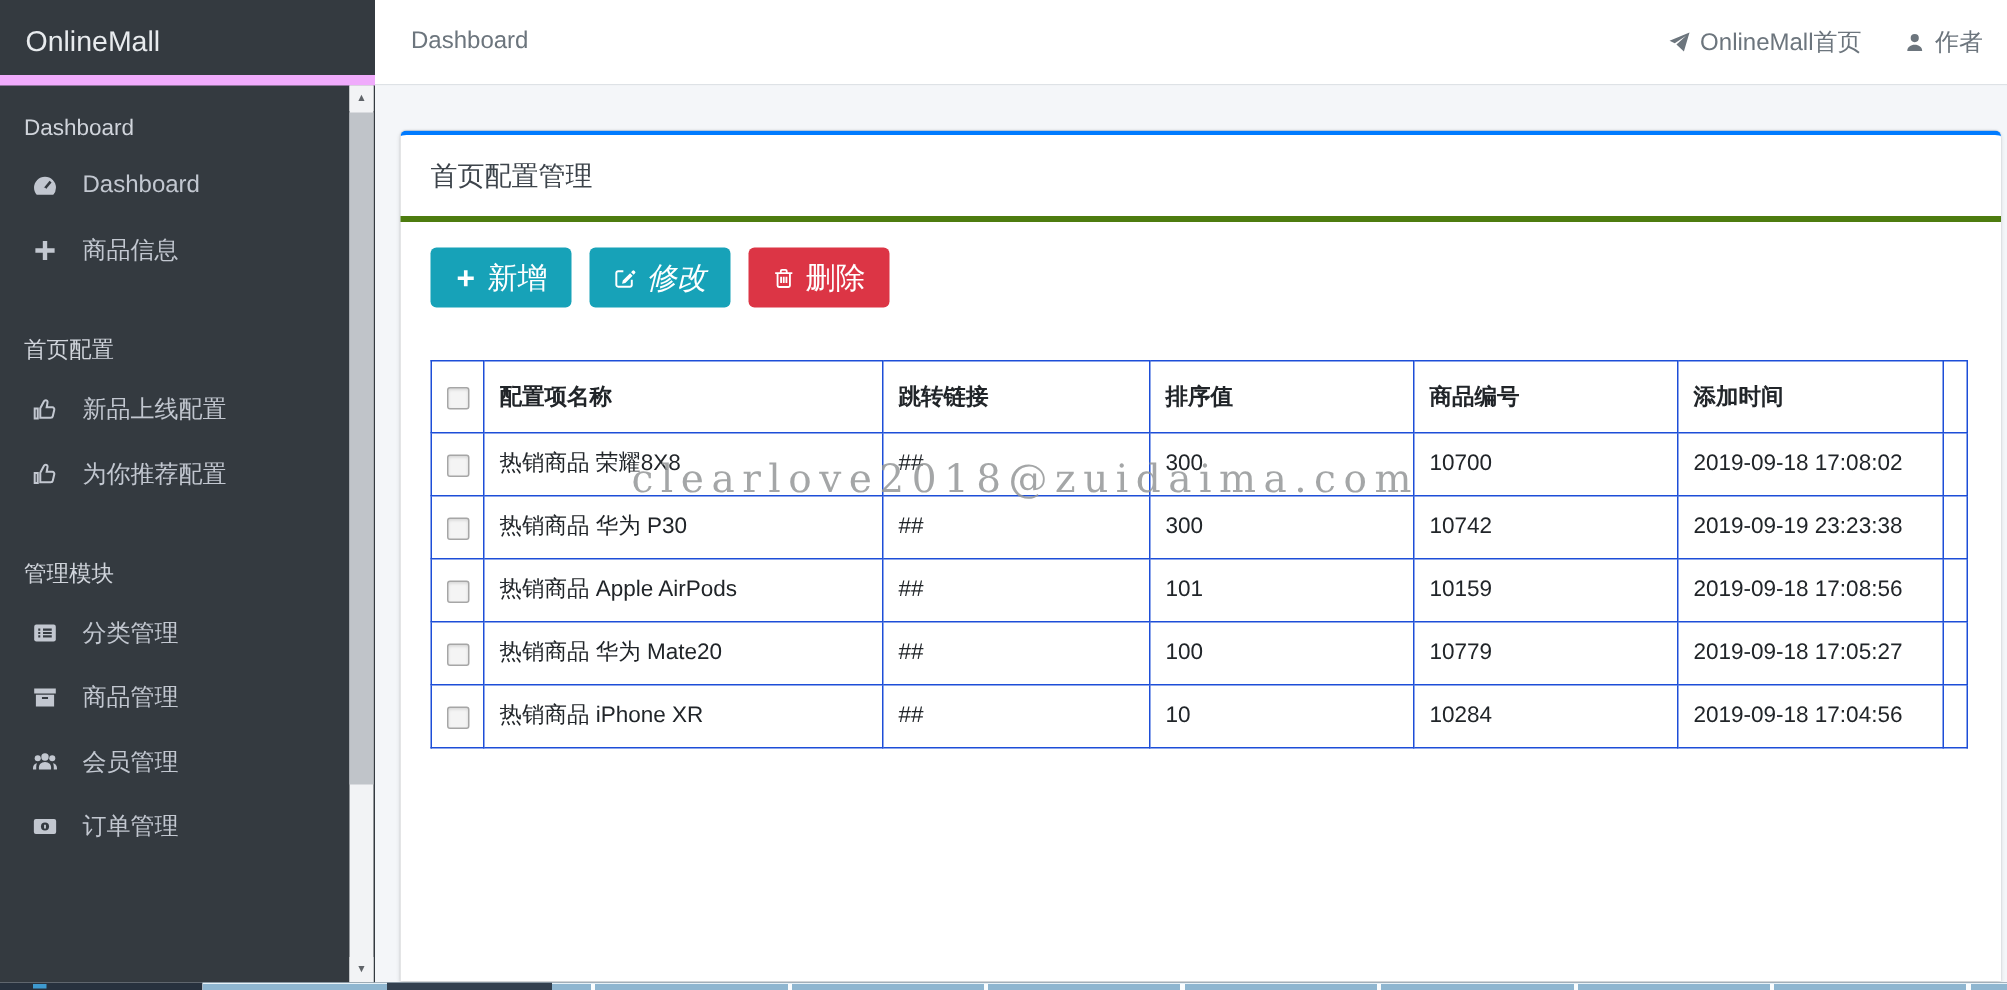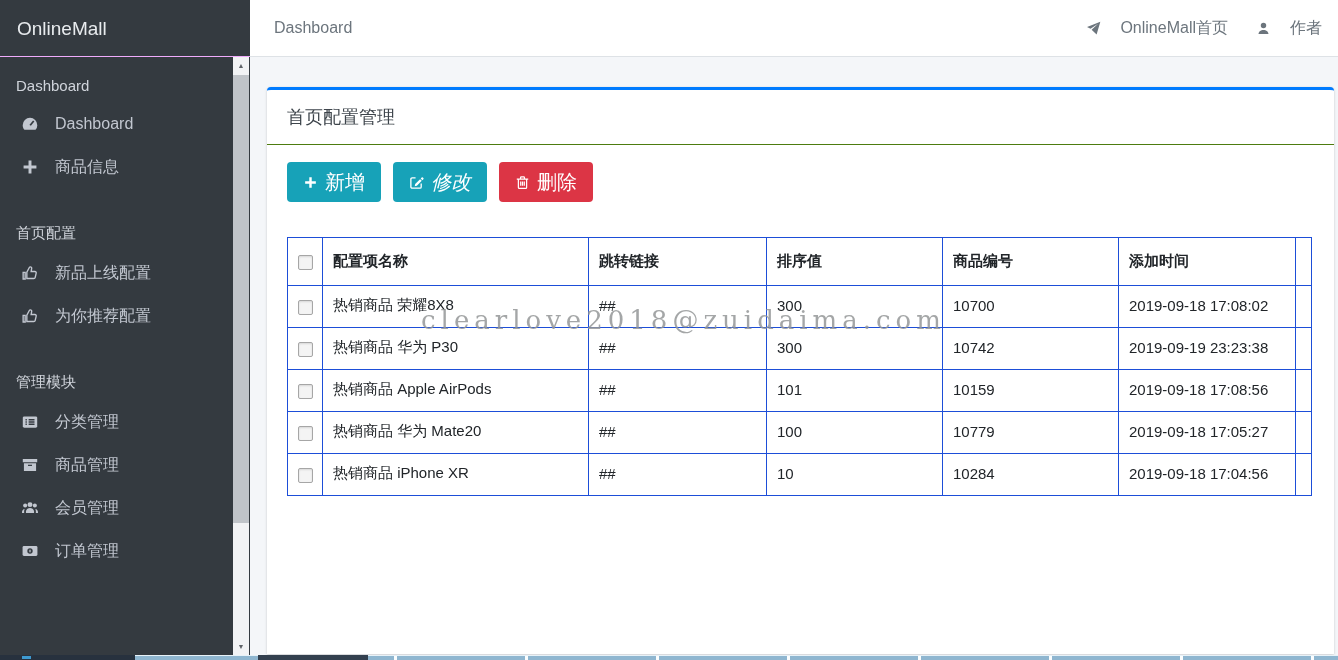--- a/index.html
+++ b/index.html
@@ -3,49 +3,49 @@
 <meta charset="utf-8">
 <style>
   html,body{margin:0;padding:0}
   body{
     width:1338px;height:660px;overflow:hidden;position:relative;
     font-family:"Liberation Sans","DejaVu Sans",sans-serif;background:#fff;
   }
   
   .sidebar{position:absolute;left:0;top:0;width:250px;height:655px;background:#343a40;--cut:#343a40;}
   .brand{height:57px;line-height:57px;padding-left:17px;color:#e8ebee;font-size:19px;
-         border-bottom:1px solid #f0abfc;box-sizing:border-box;cursor:pointer}
+         border-bottom:7px solid #f0abfc;box-sizing:border-box;cursor:pointer}
   .nav-header{color:#d0d4db;font-size:15px;padding:34px 16px 10px;}
   .nav-section:first-child .nav-header{padding-top:20px}
   .nav-list{list-style:none;margin:0;padding:0 17px 0 8px}
   .nav-item{display:flex;align-items:center;height:40px;margin-bottom:3px;border-radius:4px;
             color:#c2c7d0;font-size:16px;cursor:pointer;padding-left:12px;box-sizing:border-box}
   .nav-item.active{background:#007bff;color:#fff;--cut:#007bff}
   .nav-icon{width:20px;height:18px;margin-right:15px;display:flex;align-items:center;justify-content:center;flex:none}
   .nav-icon svg{width:18px;height:18px;display:block}
   
   .sb-scroll{position:absolute;top:57px;right:1px;width:16px;bottom:0;background:#f2f3f5}
   .sb-btn{position:absolute;left:0;width:16px;height:17px;display:flex;align-items:center;justify-content:center;
           color:#5f6368;font-size:7px;background:#f2f3f5;cursor:pointer}
   .sb-up{top:0}.sb-down{bottom:0}
   .sb-thumb{position:absolute;left:0;top:18px;width:16px;height:448px;background:#c0c4c9;cursor:pointer}
   
   .topbar{position:absolute;left:250px;top:0;right:0;height:57px;background:#fff;
           border-bottom:1px solid #dee2e6;display:flex;align-items:center;
           padding:0 16px 0 24px;box-sizing:border-box}
   .breadcrumb{color:#6c757d;font-size:16px}
   .topbar-links{margin-left:auto;display:flex;gap:28px;align-items:center}
-  .top-link{display:flex;align-items:center;gap:19px;color:#6c757d;font-size:16px;cursor:pointer}
+  .top-link{display:flex;align-items:center;gap:6px;color:#6c757d;font-size:16px;cursor:pointer}
   .top-link svg{width:15px;height:15px;display:block}
   
   .content{position:absolute;left:250px;top:57px;right:0;bottom:5px;background:#f4f6f9;overflow:hidden}
   .card{position:relative;margin:30px 4px 0 17px;background:#fff;border-top:3px solid #007bff;
         border-radius:4px 4px 0 0;height:567px;box-sizing:border-box;
         box-shadow:0 0 1px rgba(0,0,0,.12),0 1px 3px rgba(0,0,0,.15)}
-  .card-header{padding:15px 20px;border-bottom:1px solid #4d7c0f;font-size:18px;color:#3d444b}
+  .card-header{padding:15px 20px;border-bottom:4px solid #4d7c0f;font-size:18px;color:#3d444b}
   .card-body{padding:17px 20px;position:relative}
   .btn{display:inline-flex;align-items:center;gap:7px;height:40px;padding:0 16px;border:none;
        border-radius:4px;color:#fff;font-size:20px;margin-right:12px;cursor:pointer;font-family:inherit}
   .btn svg{width:15px;height:15px;display:block}
   table{border-collapse:collapse;table-layout:fixed;width:1024px;margin-top:35px;font-size:15px;color:#212529}
   th,td{border:1px solid #1d4ed8;text-align:left;overflow:hidden;white-space:nowrap;box-sizing:border-box}
   th{padding:14px 10px;font-weight:bold}
   td{padding:10px 10px 12px}
   .cell-check{text-align:center;padding:10px 0 !important}
   .checkbox{display:inline-block;width:13px;height:13px;border:1px solid #a6a6a6;border-radius:2px;

